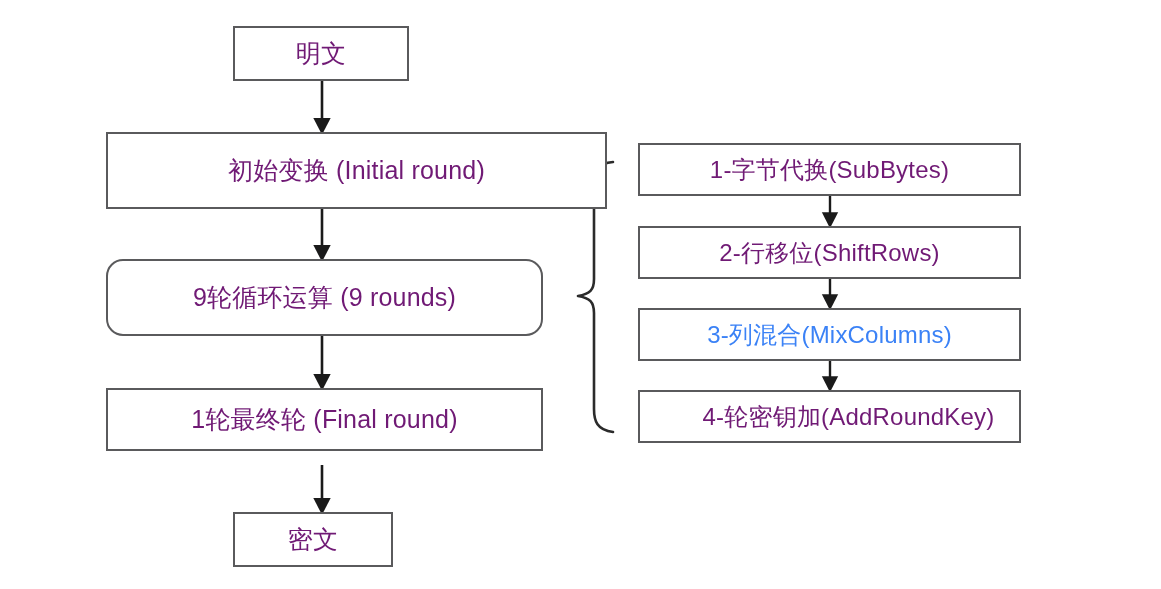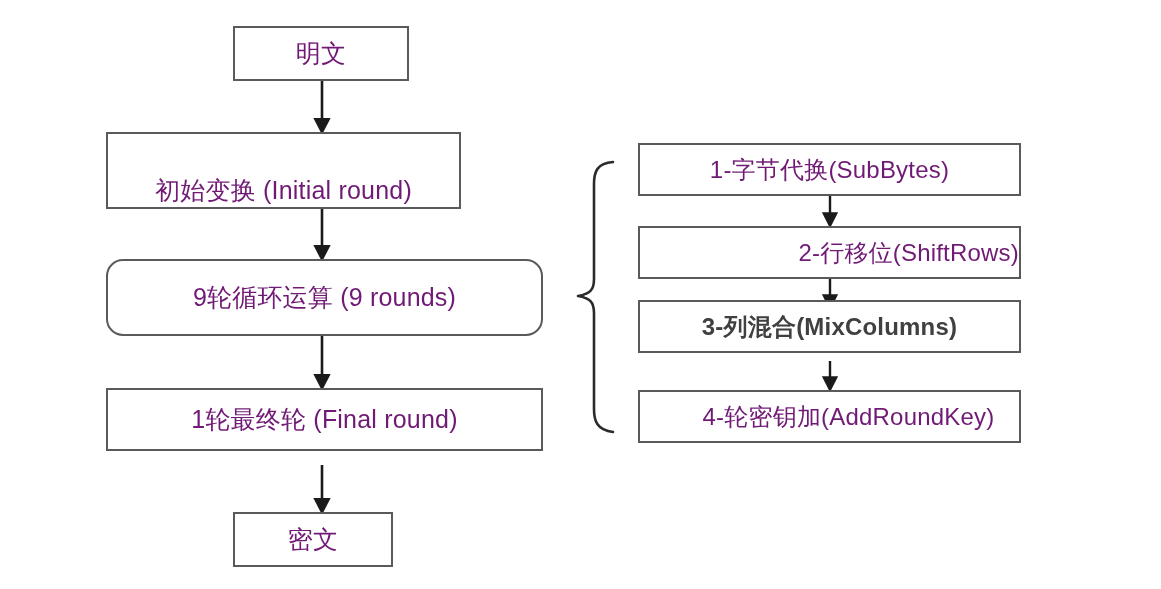--- a/index.html
+++ b/index.html
@@ -33,21 +33,21 @@
   
   .main-node {
     font-size: 25px;
   }
   #node-plaintext {
     left: 233px;  top: 26px;
     width: 176px; height: 55px;
   }
   #node-initial {
     left: 106px;  top: 132px;
-    width: 355px; height: 77px; align-items: flex-end;
+    width: 501px; height: 77px;
   }
   #node-rounds9 {
     left: 106px;  top: 259px;
     width: 437px; height: 77px; border-radius: 17px;
   }
   #node-final {
     left: 106px;  top: 388px;
     width: 437px; height: 63px;
   }
   #node-ciphertext {
@@ -55,22 +55,22 @@
     width: 160px; height: 55px;
   }
   
   .sub-node {
     left: 638px;
     width: 383px;
     height: 53px;
     font-size: 24px;
   }
   #node-subbytes    { top: 143px; }
-  #node-shiftrows   { top: 226px; justify-content: flex-end; }
-  #node-mixcolumns  { top: 300px; color: #404040; font-weight: bold; }
+  #node-shiftrows   { top: 226px; }
+  #node-mixcolumns  { top: 308px; color: #3b82f6; }
   #node-addroundkey { top: 390px; padding-left: 38px; }
 
   
   .connector {
     position: absolute;
     left: 0;
     top: 0;
     width: 1161px;
     height: 589px;
     pointer-events: none;

